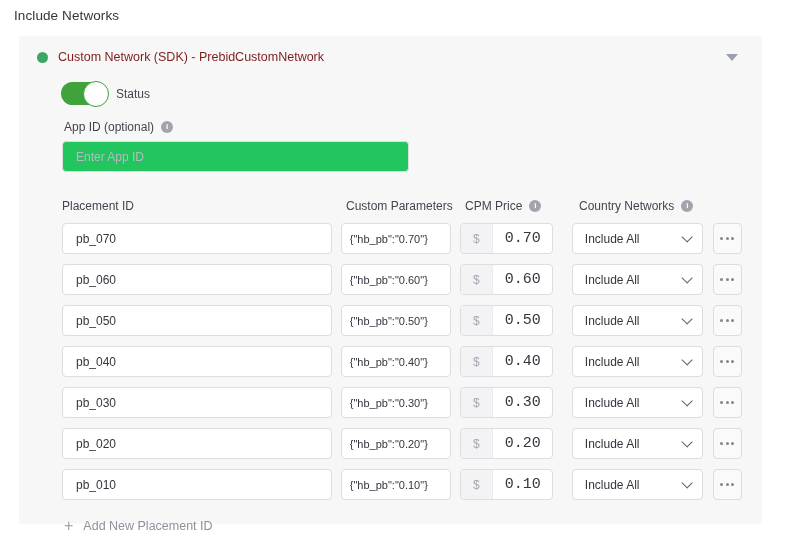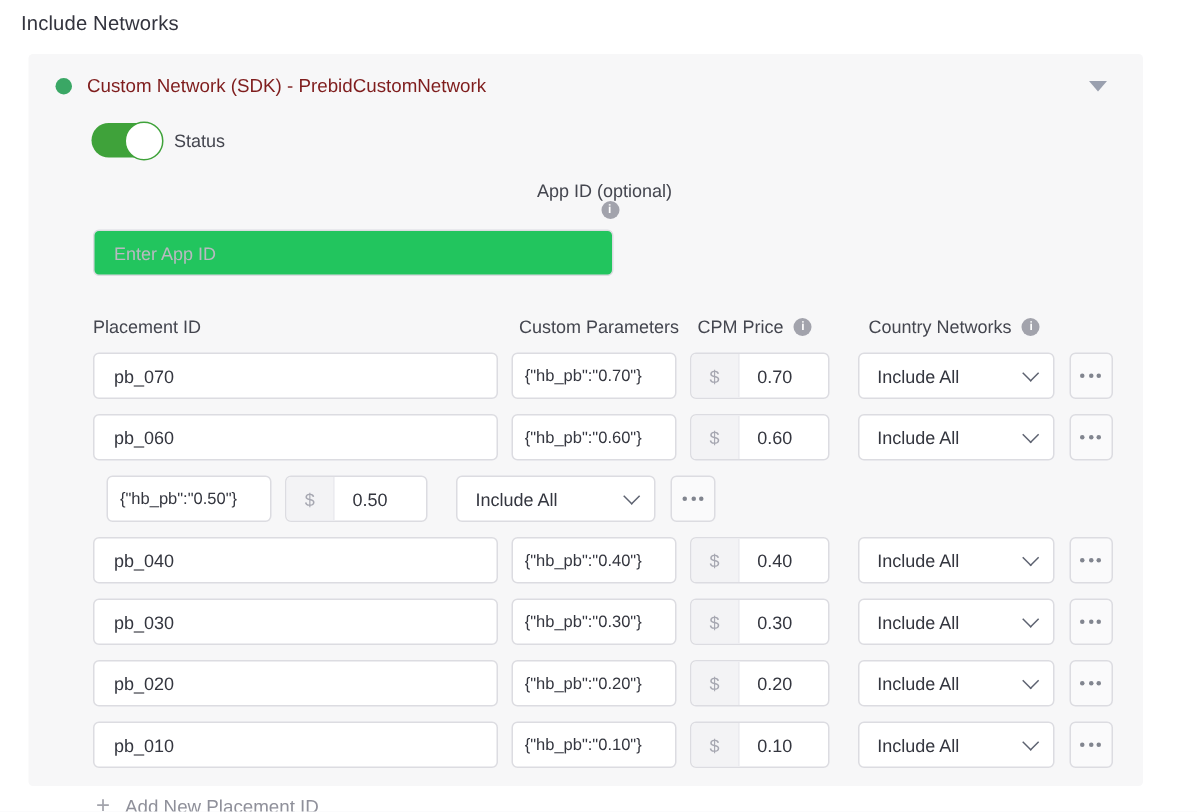--- a/index.html
+++ b/index.html
@@ -90,21 +90,20 @@
     font-size:12px;
     color:var(--text-label);
   }
   
   .field-label-row{
     display:flex;align-items:center;
     margin-top:15px;
     margin-left:21px;
     font-size:12px;
     color:var(--text-label);
-    flex-direction:column;
   }
   .info-icon{
     width:12px;height:12px;
     margin-left:7px;
     border-radius:50%;
     background:var(--icon-gray);
     color:#ffffff;
     font-size:8px;
     font-weight:bold;
     line-height:12px;
@@ -175,22 +174,22 @@
     border-right:1px solid #ebebef;
     color:#a6a7b1;
     font-size:12px;
     display:flex;align-items:center;justify-content:center;
     flex:0 0 auto;
   }
   .cpm-inp{
     border:none;outline:none;
     width:100%;
     padding:0 12px;
-    font-family:Liberation Sans, sans-serif;
-    font-size:12px;
+    font-family:Liberation Mono, monospace;
+    font-size:15px;
     color:#34363f;
     background:transparent;
   }
   .dd{
     display:flex;
     align-items:center;
     justify-content:space-between;
     height:31px;
     border:1px solid var(--border);
     border-radius:4px;
@@ -318,20 +317,21 @@
     <button class="more col-more">
       <span class="dots">
           <i></i>
           <i></i>
           <i></i>
         </span>
     </button>
   </div>
 
   <div class="prow">
+    <input class="inp col-placement" type="text" value="pb_050" style="">
     <input class="inp col-params" type="text" value="{&quot;hb_pb&quot;:&quot;0.50&quot;}" style="">
     <div class="cpm col-cpm">
       <span class="cur">$</span>
       <input class="cpm-inp" type="text" value="0.50" style="">
     </div>
     <div class="dd col-country">
       <span>Include All</span>
       <span class="chev"></span>
     </div>
     <button class="more col-more">

